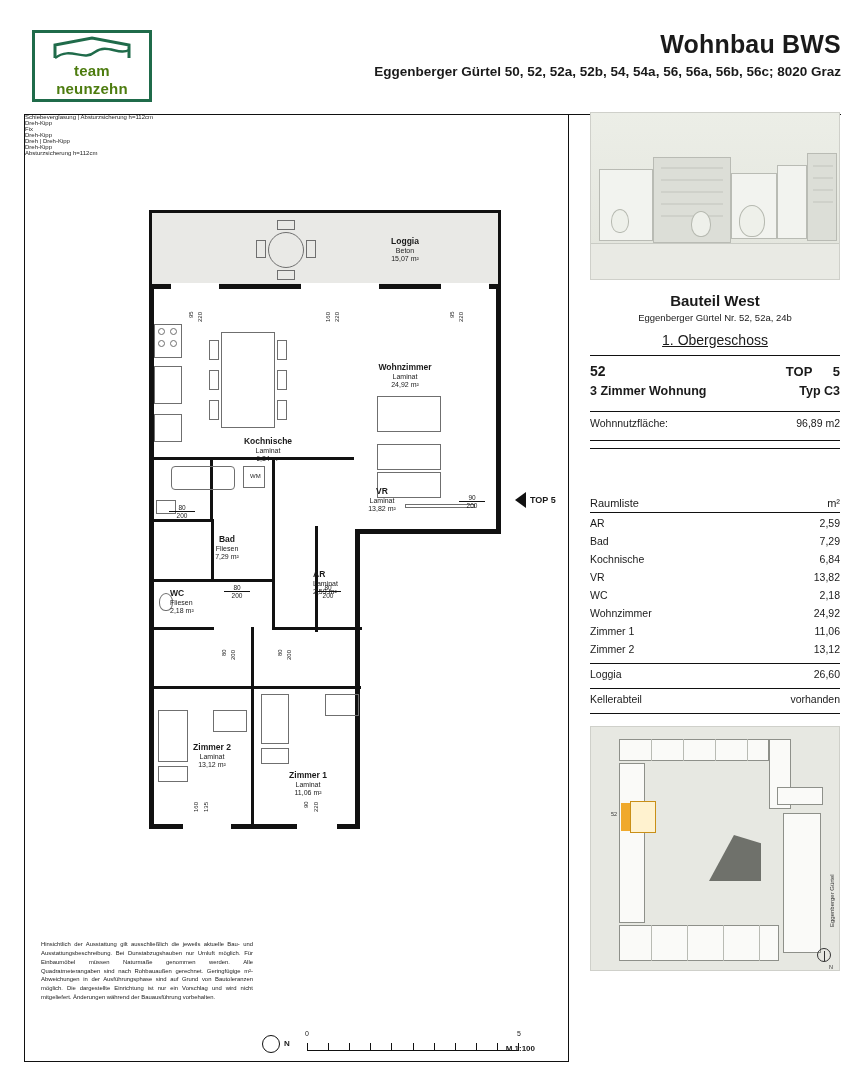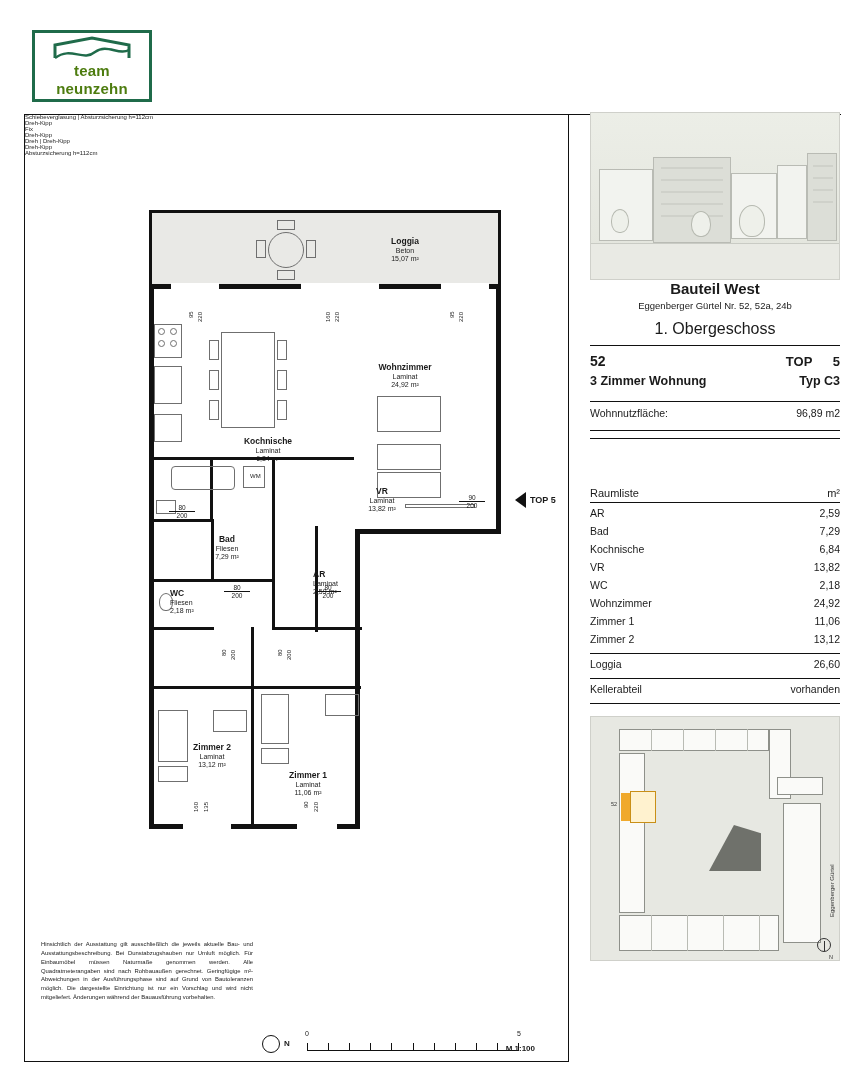--- a/index.html
+++ b/index.html
@@ -88,24 +88,24 @@
     width:250px; height:168px; background:#e7e8e2;
     border:1px solid #cfd0ca; position:relative; overflow:hidden;
   }
   .render .sky { position:absolute; inset:0; background:linear-gradient(#eceee7, #e2e4dc); }
   .render .bld { position:absolute; background:#f2f3ef; border:1px solid #b9bbb4; }
   .render .bld.d { background:#dcded7; }
   .render .ground { position:absolute; left:0; right:0; bottom:0; height:36px; background:#e9eae4; border-top:1px solid #c9cbc4; }
   .render .tree { position:absolute; border-radius:50% 50% 45% 45%; border:1px solid #b6b9b0; background:#eef0ea; }
   .render .win { position:absolute; background:#cfd1ca; }
 
-  .bauteil { text-align:center; }
+  .bauteil { text-align:center; margin-top:12px; }
   .bauteil .h { font-size:15px; font-weight:bold; }
   .bauteil .s { font-size:9.5px; margin-top:3px; }
-  .bauteil .g { font-size:16px; margin-top:9px; }
+  .bauteil .g { font-size:14px; margin-top:9px;text-decoration:underline; }
 
   .hr { height:1px; background:#111; margin:7px 0 0 0; }
 
   .row { display:flex; justify-content:space-between; align-items:baseline; }
   .r-no { font-size:14px; font-weight:bold; }
   .r-top { font-size:13px; font-weight:bold; }
   .r-topnum { font-size:13px; font-weight:bold; margin-left:16px; }
   .r-typ { font-size:12.5px; font-weight:bold; }
   .r-zim { font-size:12.5px; font-weight:bold; }
 
@@ -138,20 +138,24 @@
   <div class="header">
     <div class="logo">
       <span class="mark">
         <svg width="86" height="26" viewBox="0 0 86 26">
           <path d="M6 22 L6 9 L43 2 L80 9 L80 22" fill="none" stroke="#1f6b4a" stroke-width="3"></path>
           <path d="M6 22 C 22 10, 34 26, 46 16 C 58 7, 70 20, 80 14" fill="none" stroke="#1f6b4a" stroke-width="2.4"></path>
         </svg>
       </span>
       <div class="l1">team</div>
       <div class="l2">neunzehn</div>
+    </div>
+    <div class="title-block">
+      <div class="title-main">Wohnbau BWS</div>
+      <div class="title-sub">Eggenberger Gürtel 50, 52, 52a, 52b, 54, 54a, 56, 56a, 56b, 56c; 8020 Graz</div>
     </div>
   </div>
   <div class="header-rule"></div>
 
   <div class="plan-frame">
     <div class="plan-area">
 
       <div class="room grey" style="left:124px; top:98px; width:350px; height:72px;"></div>
       <div class="wall" style="left:124px; top:96px; width:352px; height:3px;"></div>
       <div class="wall" style="left:124px; top:96px; width:3px; height:76px;"></div>

